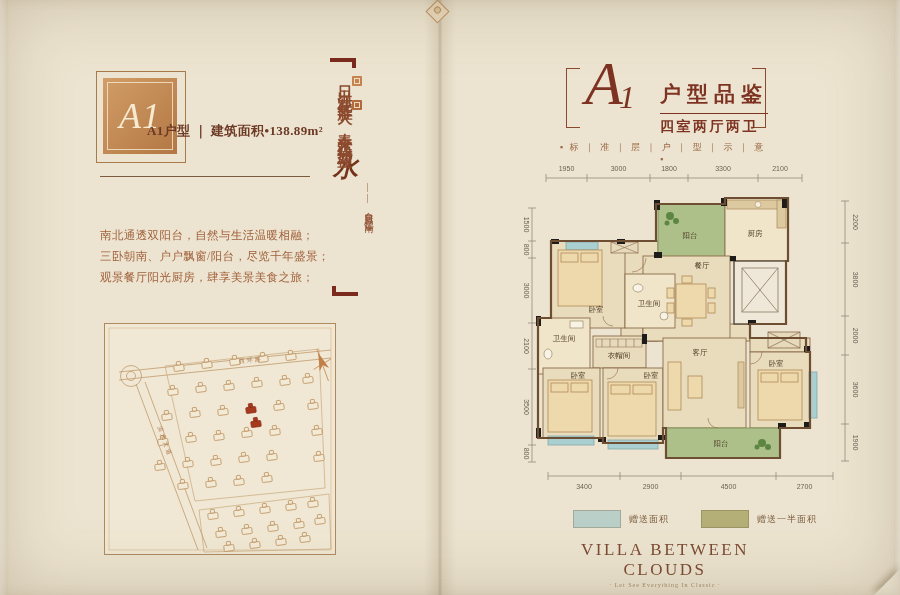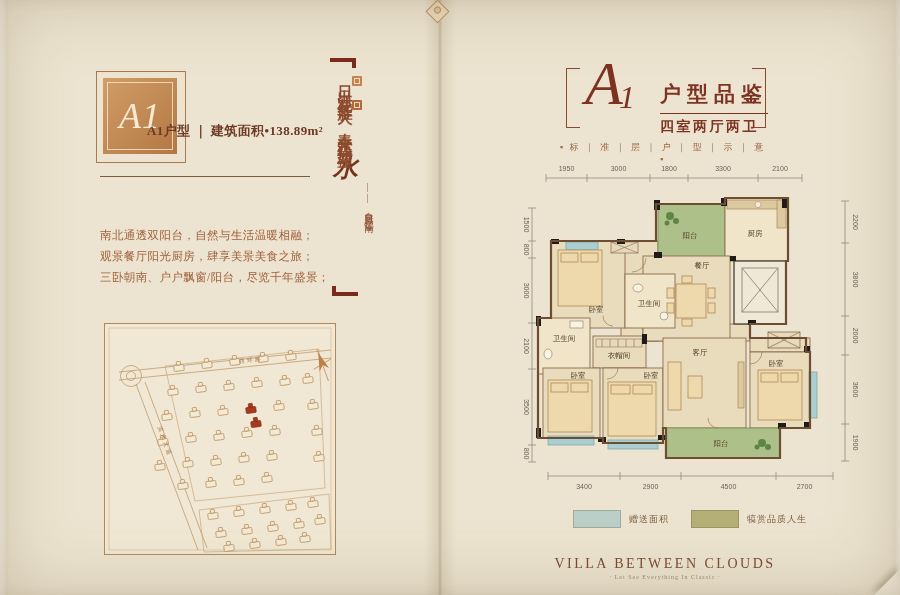--- a/index.html
+++ b/index.html
@@ -56,26 +56,26 @@
   .monogram .big-a{font-size:62px;}
   .monogram .sub1{font-size:32px;position:relative;top:4px;left:-4px;}
   .title-block{position:absolute;left:660px;top:80px;color:#7e3322;}
   .title-block .t1{font-size:21px;font-weight:bold;letter-spacing:6px;
           border-bottom:1.5px solid #7e3322;padding-bottom:5px;white-space:nowrap;}
   .title-block .t2{font-size:14px;font-weight:bold;letter-spacing:2.5px;padding-top:4px;white-space:nowrap;}
   .tagline{position:absolute;left:555px;top:141px;width:215px;text-align:center;
           font-size:9px;letter-spacing:2px;color:#9a6845;font-family:"Liberation Sans",sans-serif;}
   
   .floorplan{position:absolute;left:518px;top:156px;}
-  .legend{position:absolute;left:573px;top:510px;display:flex;gap:22px;align-items:center;}
+  .legend{position:absolute;left:573px;top:510px;display:flex;gap:32px;align-items:center;}
   .legend .item{display:flex;align-items:center;gap:8px;}
   .legend .swatch{width:46px;height:16px;border:1px solid rgba(120,100,70,.35);}
   .legend .lab{font-size:9px;color:#7a5a3e;letter-spacing:1px;}
   .footer{position:absolute;left:540px;top:540px;width:250px;text-align:center;color:#7b4a33;}
-  .footer .ft{font-size:14px;letter-spacing:2.5px;margin-top:16px;}
+  .footer .ft{font-size:17px;letter-spacing:2.5px;}
   .footer .fs{font-size:6px;letter-spacing:1px;color:#a38968;margin-top:2px;}
   
   svg text{font-family:"Liberation Sans","DejaVu Sans",sans-serif;}
   .lbl{font-size:7.5px;fill:#54422c;text-anchor:middle;}
   .dim{font-size:7px;fill:#6a6355;text-anchor:middle;}
   .wood{fill:#e9dcbc;stroke:#8a6a4a;stroke-width:.9;}
   .tile{fill:#f1e5c9;stroke:#8a6a4a;stroke-width:.9;}
   .balc{fill:#adc08a;stroke:#7e9159;stroke-width:.9;}
   .bay{fill:#aacfd1;stroke:#84a8aa;stroke-width:.8;}
   .blk{fill:#1e1c1a;}
@@ -99,22 +99,22 @@
       <span>A1</span>
     </div>
 
     <div class="specs">
       <div class="line">A1户型 ｜ 建筑面积•138.89m²</div>
     </div>
     <div class="divider"></div>
 
     <div class="features">
       <div>南北通透双阳台，自然与生活温暖相融；</div>
+      <div>三卧朝南、户户飘窗/阳台，尽览千年盛景；</div>
       <div>观景餐厅阳光厨房，肆享美景美食之旅；</div>
-      <div>三卧朝南、户户飘窗/阳台，尽览千年盛景；</div>
     </div>
 
     <svg class="site-map" width="234" height="234" viewBox="0 0 234 234">
       <rect x="1.5" y="1.5" width="231" height="231" fill="#f0e8d4" stroke="#b08a5f" stroke-width="1"></rect>
       <rect x="6" y="6" width="222" height="222" fill="none" stroke="#cdab7e" stroke-width="0.5"></rect>
 
       <g>
         <path class="maplines" d="M16,50 L228,28"></path>
         <path class="maplines" d="M16,58 L228,36"></path>
         <path class="maplines" d="M33,62 L95,228"></path>
@@ -554,21 +554,21 @@
       </g>
     </svg>
 
     <div class="legend">
       <div class="item">
         <div class="swatch" style="background: rgb(185, 207, 199);"></div>
         <div class="lab">赠送面积</div>
       </div>
       <div class="item">
         <div class="swatch" style="background: rgb(180, 174, 119);"></div>
-        <div class="lab">犒赏品质人生</div>
+        <div class="lab">赠送一半面积</div>
       </div>
     </div>
 
     <div class="footer">
       <div class="ft">VILLA BETWEEN CLOUDS</div>
       <div class="fs">· Let See Everything In Classic ·</div>
     </div>
   </div>
 
   <div class="edge-left"></div>

